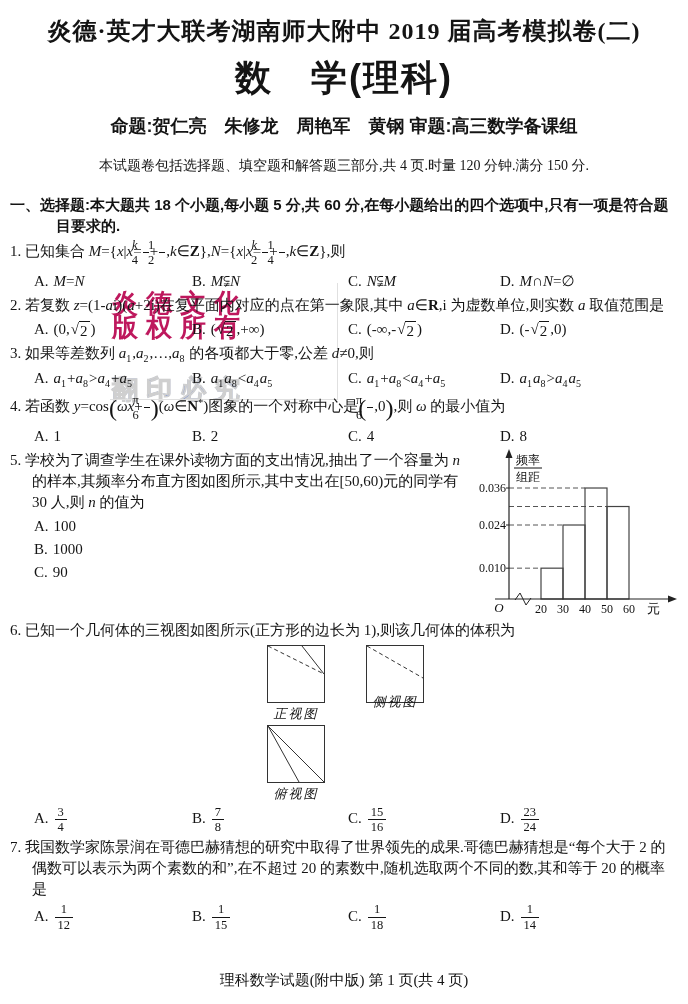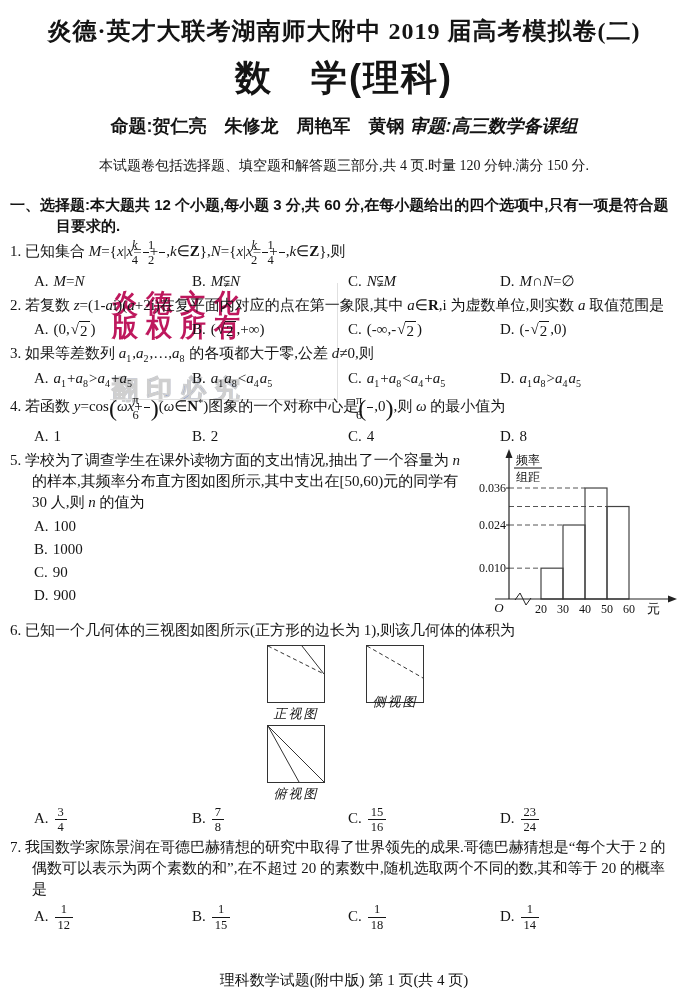--- a/index.html
+++ b/index.html
@@ -5,21 +5,21 @@
   html,body{margin:0;padding:0;background:#e8e8e8;}
   .page{width:688px;height:1004px;position:relative;background:#ffffff;margin:0 auto;
         font-family:"Liberation Serif",serif;color:#141414;overflow:hidden;}
   .content{position:relative;z-index:1;padding:0 10px;}
   
   .hdr{margin-top:16px;text-align:center;font-weight:bold;font-size:24px;line-height:30px;letter-spacing:1px;}
   .exam-title{margin-top:10px;text-align:center;font-family:"Liberation Sans",sans-serif;
               font-weight:bold;font-size:36px;line-height:44px;letter-spacing:2px;}
   .byline{margin-top:14px;text-align:center;font-family:"Liberation Sans",sans-serif;
           font-weight:bold;font-size:18px;line-height:24px;}
-  .byline .rev{font-style:italic;}
+  .byline .rev{}
   .intro{margin-top:18px;text-align:center;font-size:14px;line-height:20px;}
   .sec{margin-top:18px;font-family:"Liberation Sans",sans-serif;font-weight:bold;font-size:15px;
        line-height:21px;padding-left:46px;text-indent:-46px;}
   
   .q{margin-top:0;}
   .q-stem{margin:2px 0;font-size:15px;line-height:21px;padding-left:22px;text-indent:-22px;}
   .q-stem.tall{line-height:25px;}
   .opts-row{padding-left:24px;margin:1px 0 3px;font-size:15px;line-height:21px;}
   .opts-row .opt{display:inline-block;vertical-align:middle;}
   .opts-row .opt:nth-child(1){width:158px;}
@@ -72,21 +72,21 @@
 
   <div class="content">
     <div class="hdr">炎德·英才大联考湖南师大附中 2019 届高考模拟卷(二)</div>
     <div class="exam-title">数　学(理科)</div>
     <div class="byline">
       <span>命题:贺仁亮　朱修龙　周艳军　黄钢</span>
       <span class="rev">审题:高三数学备课组</span>
     </div>
     <div class="intro">本试题卷包括选择题、填空题和解答题三部分,共 4 页.时量 120 分钟.满分 150 分.</div>
 
-    <div class="sec">一、选择题:本大题共 12 个小题,每小题 3 分,共 60 分,在每小题给出的四个选项中,只有一项是符合题目要求的.</div>
+    <div class="sec">一、选择题:本大题共 18 个小题,每小题 5 分,共 60 分,在每小题给出的四个选项中,只有一项是符合题目要求的.</div>
 
     <div class="q">
       <p class="q-stem tall"><span class="mt">1. 已知集合 </span><span class="mi">M</span><span class="mt">={</span><span class="mi">x</span><span class="mt">|</span><span class="mi">x</span><span class="mt">=</span><span class="frac">
             <span class="fn mi">k</span>
             <span class="fd">4</span>
           </span><span class="mt">+</span><span class="frac">
             <span class="fn">1</span>
             <span class="fd">2</span>
           </span><span class="mt">,</span><span class="mi">k</span><span class="mt">∈</span><span class="mb">Z</span><span class="mt">},</span><span class="mi">N</span><span class="mt">={</span><span class="mi">x</span><span class="mt">|</span><span class="mi">x</span><span class="mt">=</span><span class="frac">
             <span class="fn mi">k</span>
@@ -131,21 +131,20 @@
       <div class="opts-row"><span class="opt"><span class="opt-label">A.</span><span class="mt">1</span></span><span class="opt"><span class="opt-label">B.</span><span class="mt">2</span></span><span class="opt"><span class="opt-label">C.</span><span class="mt">4</span></span><span class="opt"><span class="opt-label">D.</span><span class="mt">8</span></span></div>
     </div>
 
     <div class="q q5-wrap">
       <div class="q5-left">
         <p class="q-stem"><span class="mt">5. 学校为了调查学生在课外读物方面的支出情况,抽出了一个容量为 </span><span class="mi">n</span><span class="mt"> 的样本,其频率分布直方图如图所示,其中支出在[50,60)元的同学有 30 人,则 </span><span class="mi">n</span><span class="mt"> 的值为</span></p>
         <div class="opts-stack">
             <span class="opt"><span class="opt-label">A.</span><span class="mt">100</span></span>
             <span class="opt"><span class="opt-label">B.</span><span class="mt">1000</span></span>
             <span class="opt"><span class="opt-label">C.</span><span class="mt">90</span></span>
-            <span class="opt"><span class="opt-label">D.</span><span class="mt">900</span></span>
           </div>
       </div>
       <div class="chart-box">
         <svg width="205" height="175" viewBox="0 0 205 175" xmlns="http://www.w3.org/2000/svg">
             <line x1="34" y1="124.17" x2="66" y2="124.17" stroke="#555" stroke-width="1" stroke-dasharray="5,3"></line>
             <line x1="34" y1="81.008" x2="88" y2="81.008" stroke="#555" stroke-width="1" stroke-dasharray="5,3"></line>
             <line x1="34" y1="44.012000000000015" x2="110" y2="44.012000000000015" stroke="#555" stroke-width="1" stroke-dasharray="5,3"></line>
             <line x1="34" y1="62.510000000000005" x2="132" y2="62.510000000000005" stroke="#555" stroke-width="1" stroke-dasharray="5,3"></line>
             <rect x="66" y="124.17" width="22" height="30.830000000000002" fill="none" stroke="#444" stroke-width="1.2"></rect>
             <rect x="88" y="81.008" width="22" height="73.992" fill="none" stroke="#444" stroke-width="1.2"></rect>

